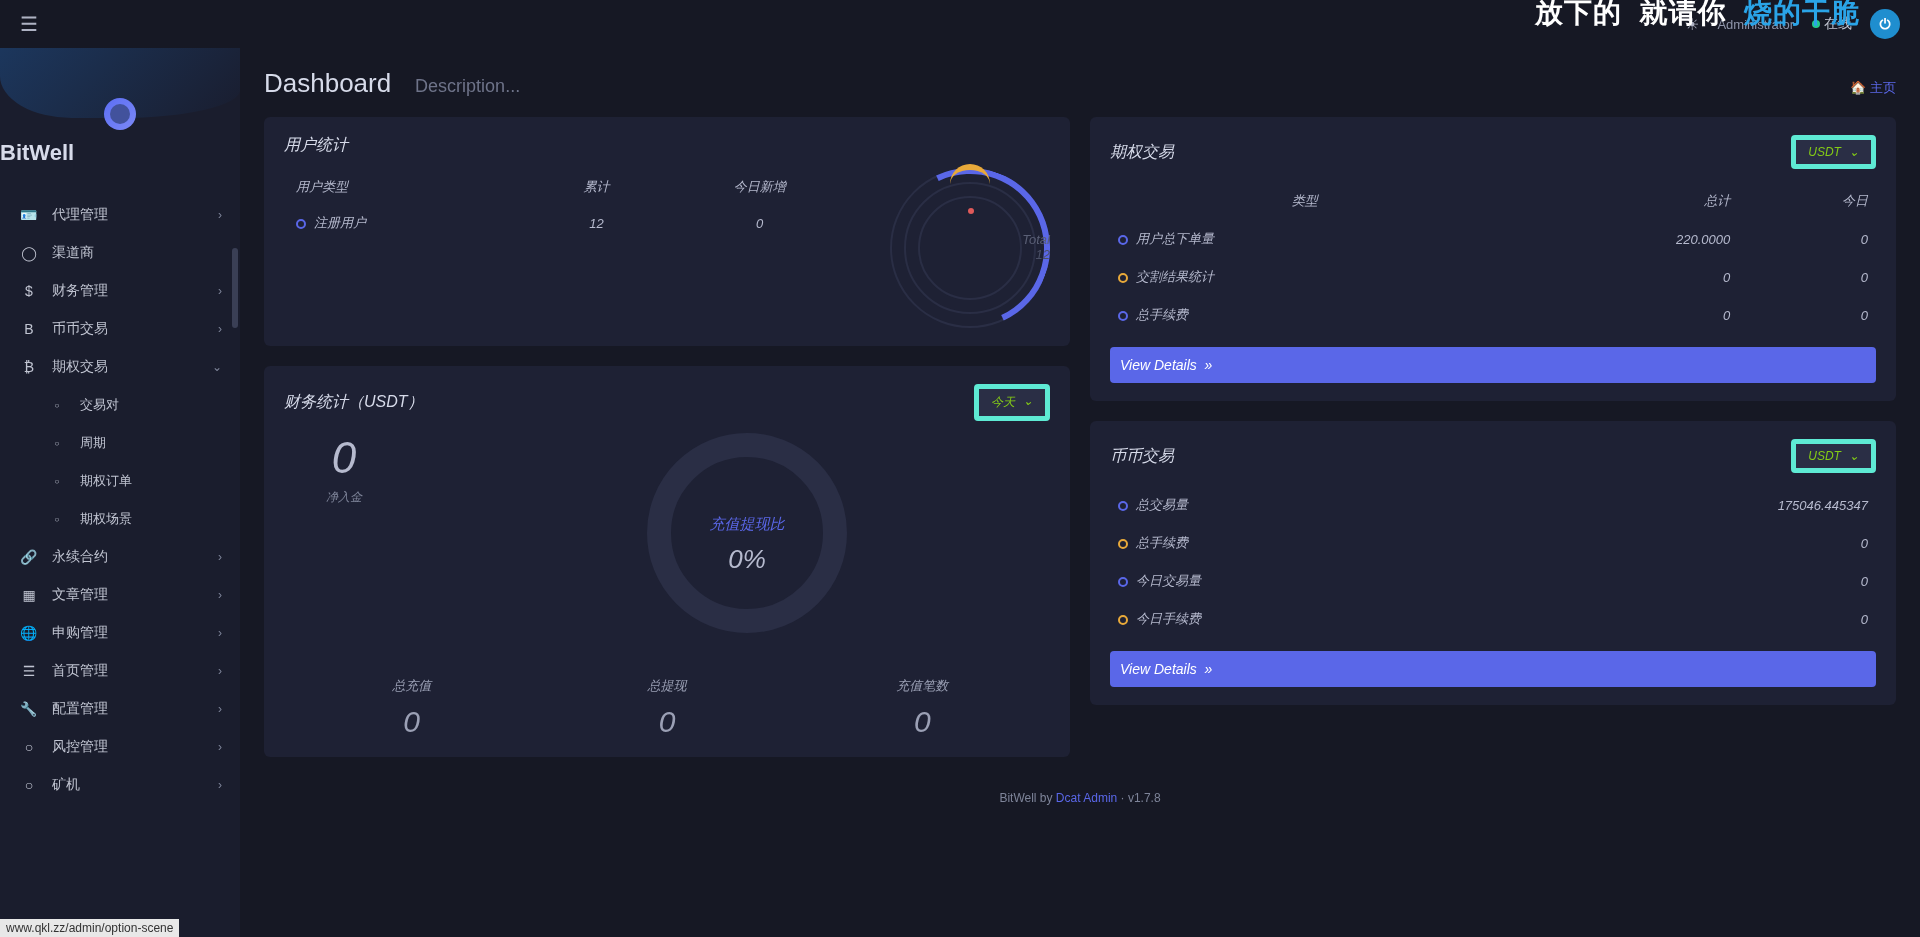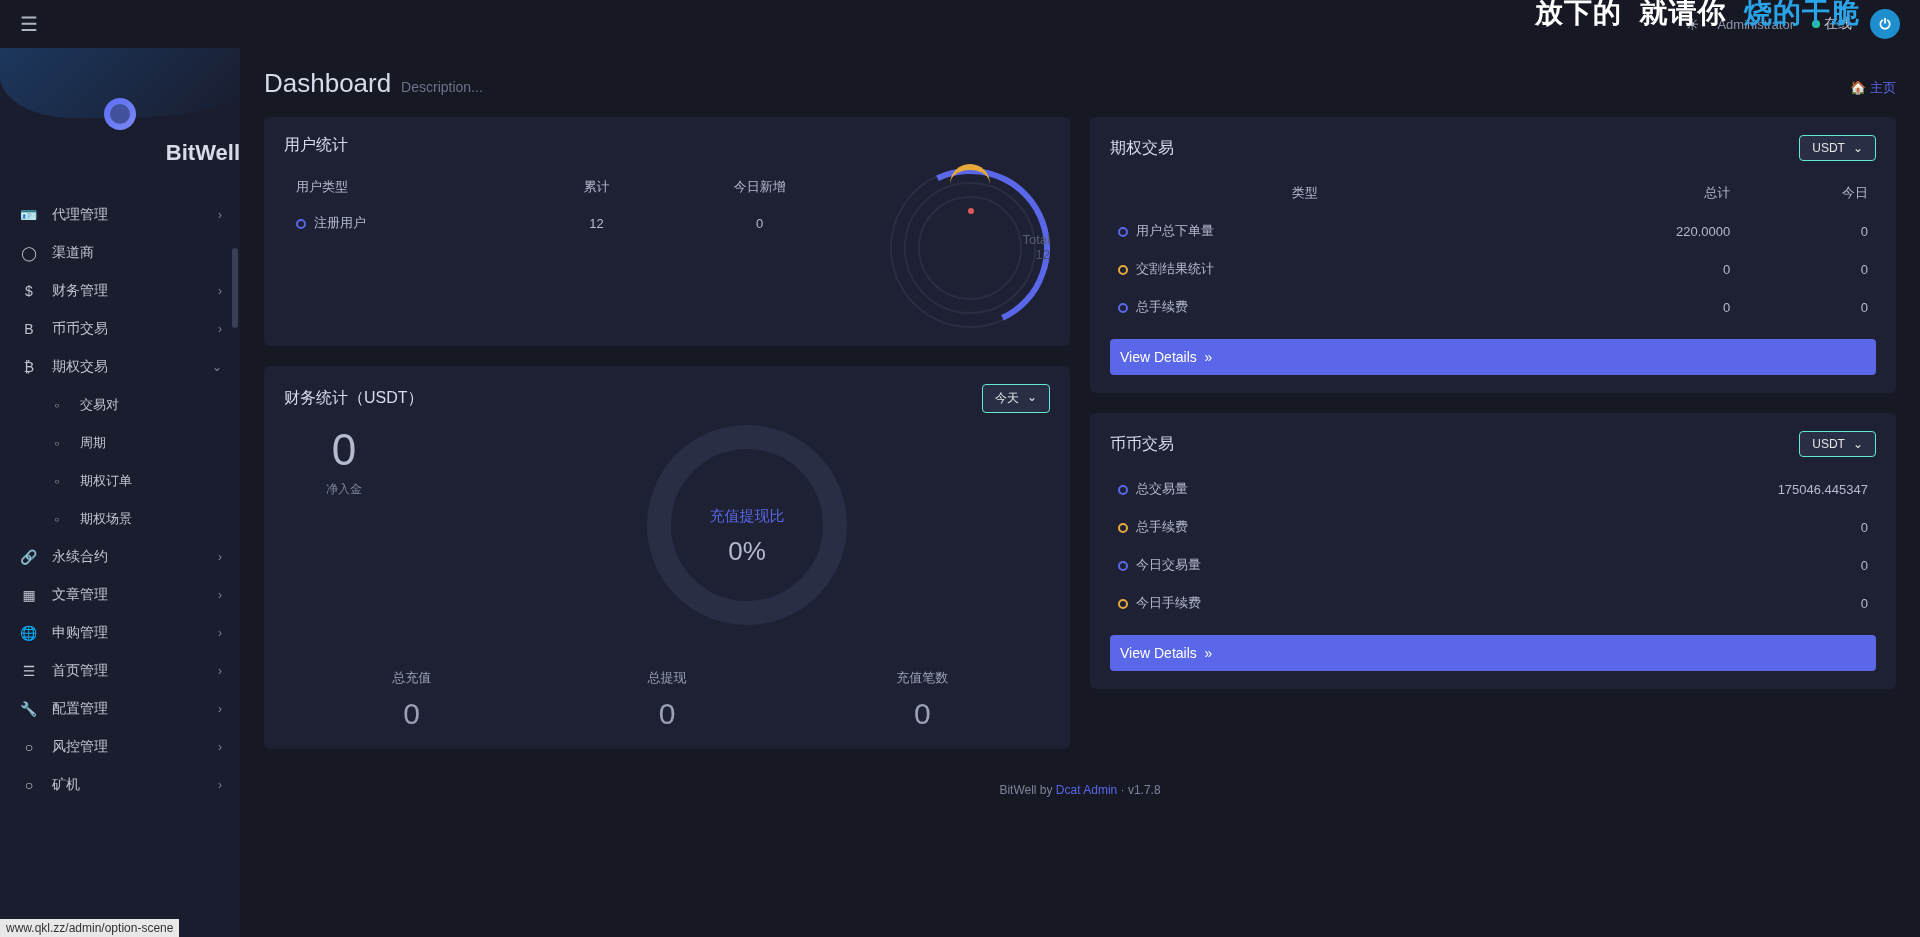--- a/index.html
+++ b/index.html
@@ -8,42 +8,42 @@
 .menu-toggle { color:#aeb2c3; cursor:pointer; font-size:20px; }
 .top-right { display:flex; align-items:center; gap:18px; }
 .graffiti { position:absolute; top:-6px; right:60px; font-size:28px; font-weight:bold; letter-spacing:1px; white-space:nowrap; }
 .graffiti .g1{color:#fff;} .graffiti .g2{color:#fff;} .graffiti .g3{color:#2aa4e8;}
 .admin-label { color:#8e94a9; font-size:13px; }
 .online-dot { display:inline-block; width:8px; height:8px; border-radius:50%; background:#23c98c; margin-right:4px; vertical-align:middle;}
 .power-btn { width:30px; height:30px; border-radius:50%; background:#1f8ecf; display:flex; align-items:center; justify-content:center; color:#fff; font-weight:bold; }
 .layout { display:flex; }
 .sidebar { width:240px; background:#1a1d2d; min-height:calc(100vh - 48px); position:relative; }
 .sidebar-wave { height:70px; background:linear-gradient(135deg,rgba(30,80,140,0.5),rgba(20,30,60,0.1)); border-bottom-left-radius:30% 60%; border-bottom-right-radius:50% 40%;}
-.logo-wrap { text-align:right; padding:10px 0 20px; margin-top:-30px; }
+.logo-wrap { text-align:left; padding:10px 0 20px; margin-top:-30px; }
 .logo-circle { width:32px; height:32px; border-radius:50%; background:linear-gradient(135deg,#5c6ef4,#7c89f6); margin:0 auto 10px; position:relative;}
 .logo-circle::after{content:"";position:absolute;left:6px;top:6px;width:20px;height:20px;border-radius:50%;background:#42529c;}
 .brand { font-size:22px; font-weight:600; color:#d7dbea;}
 .nav { list-style:none; padding:10px 0; }
 .nav-item { display:flex; align-items:center; padding:10px 20px; color:#c0c4d1; cursor:pointer; position:relative;}
 .nav-item .ico { width:18px; margin-right:14px; text-align:center; font-size:14px; color:#c0c4d1;}
 .nav-item .chev { position:absolute; right:18px; font-size:12px; color:#7e8499;}
 .nav-sub { list-style:none; }
 .nav-sub .nav-item { padding-left:48px; font-size:13px;}
 .nav-sub .ico{ font-size:8px; }
 .scroll-thumb { position:absolute; right:2px; top:200px; width:6px; height:80px; background:#3a3f55; border-radius:3px;}
 .content { flex:1; padding:20px 24px 40px; min-width:0;}
 .page-head { display:flex; align-items:baseline; justify-content:space-between; margin-bottom:18px;}
 .page-title { font-size:26px; color:#d7dbea; font-weight:400;}
-.page-desc { font-size:14px; color:#6e7389; margin-left:6px;}
+.page-desc { font-size:18px; color:#6e7389; margin-left:20px;}
 .home-link { color:#5a67e8; font-size:13px;}
 .row { display:flex; gap:20px; }
-.col-6 { flex:1; min-width:0; }
+.col-6 { flex:1; min-width:0;font-style:italic; }
 .card { background:#1e2134; border-radius:6px; padding:18px 20px; margin-bottom:20px;}
 .card-title { font-size:16px; color:#d7dbea; margin-bottom:12px; display:flex; justify-content:space-between; align-items:center;}
-.select-pill { background:#2a2e45; border:1px solid #5eead4; color:#e5e5e5; padding:5px 12px; border-radius:4px; font-size:12px; display:inline-flex; gap:8px; cursor:pointer;}
+.select-pill { background:#2a2e45; border:5px solid #5eead4; color:#84cc16; padding:5px 12px; border-radius:4px; font-size:12px; display:inline-flex; gap:8px; cursor:pointer;}
 .user-stat { display:flex; gap:30px; align-items:flex-start;}
 .mini-table { flex:1; }
 .mini-table th, .mini-table td { padding:8px 10px; text-align:center; font-size:13px; color:#b6bace; font-weight:normal;}
 .mini-table td:first-child, .mini-table th:first-child{ text-align:left;}
 .dot{ display:inline-block; width:10px; height:10px; border-radius:50%; border:2px solid; margin-right:8px; vertical-align:middle;}
 .dot-blue{border-color:#5a67e8;} .dot-yellow{border-color:#e8a93a;}
 .donut-wrap{ width:160px; height:160px; position:relative;}
 .donut-ring{position:absolute;border-radius:50%;}
 .r1{left:0;top:0;right:0;bottom:0;border:2px solid #2a2e45;}
 .r2{left:14px;top:14px;right:14px;bottom:14px;border:2px solid #2a2e45;}

